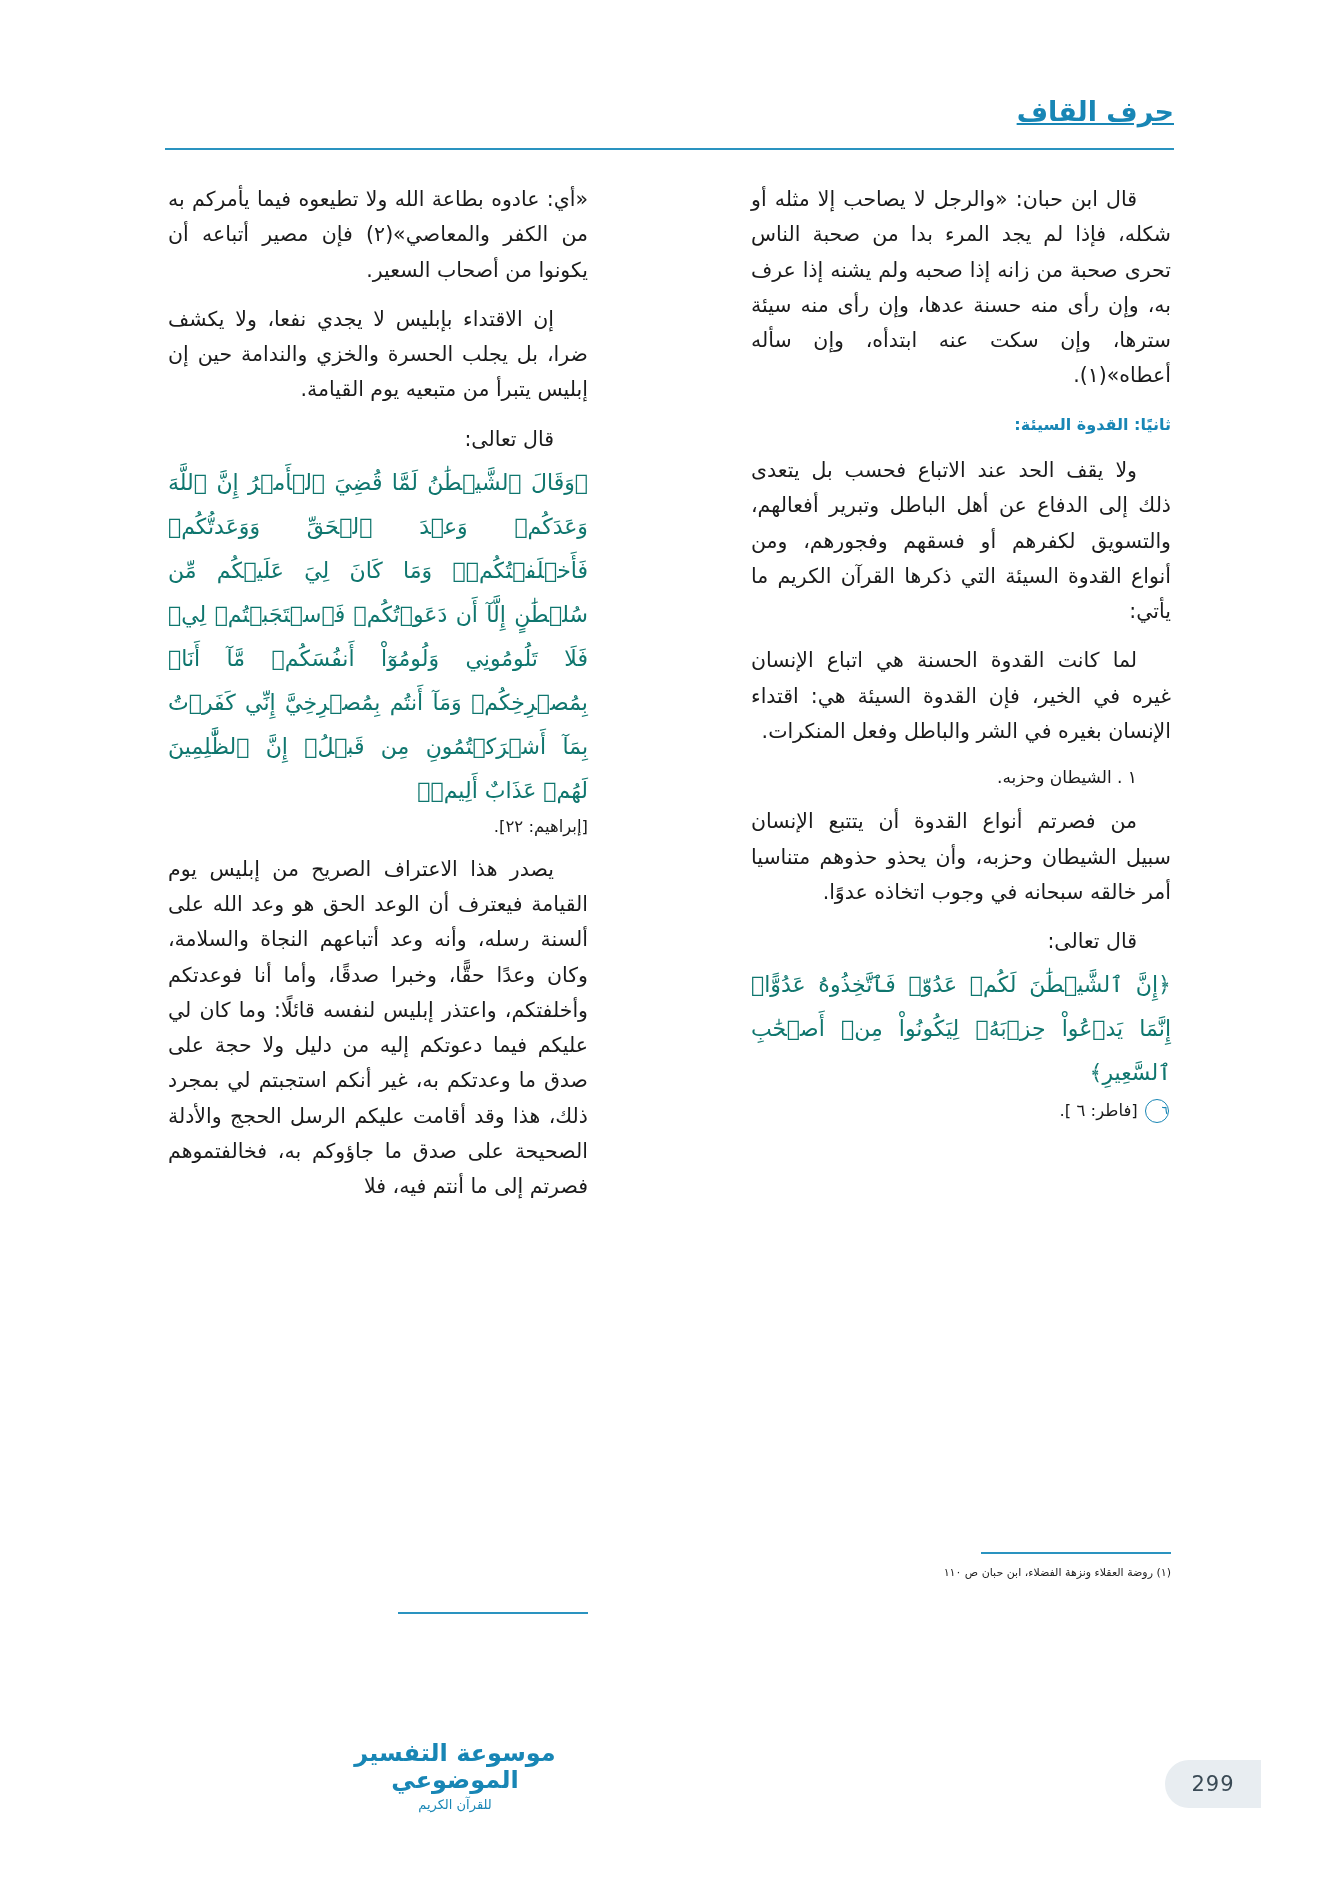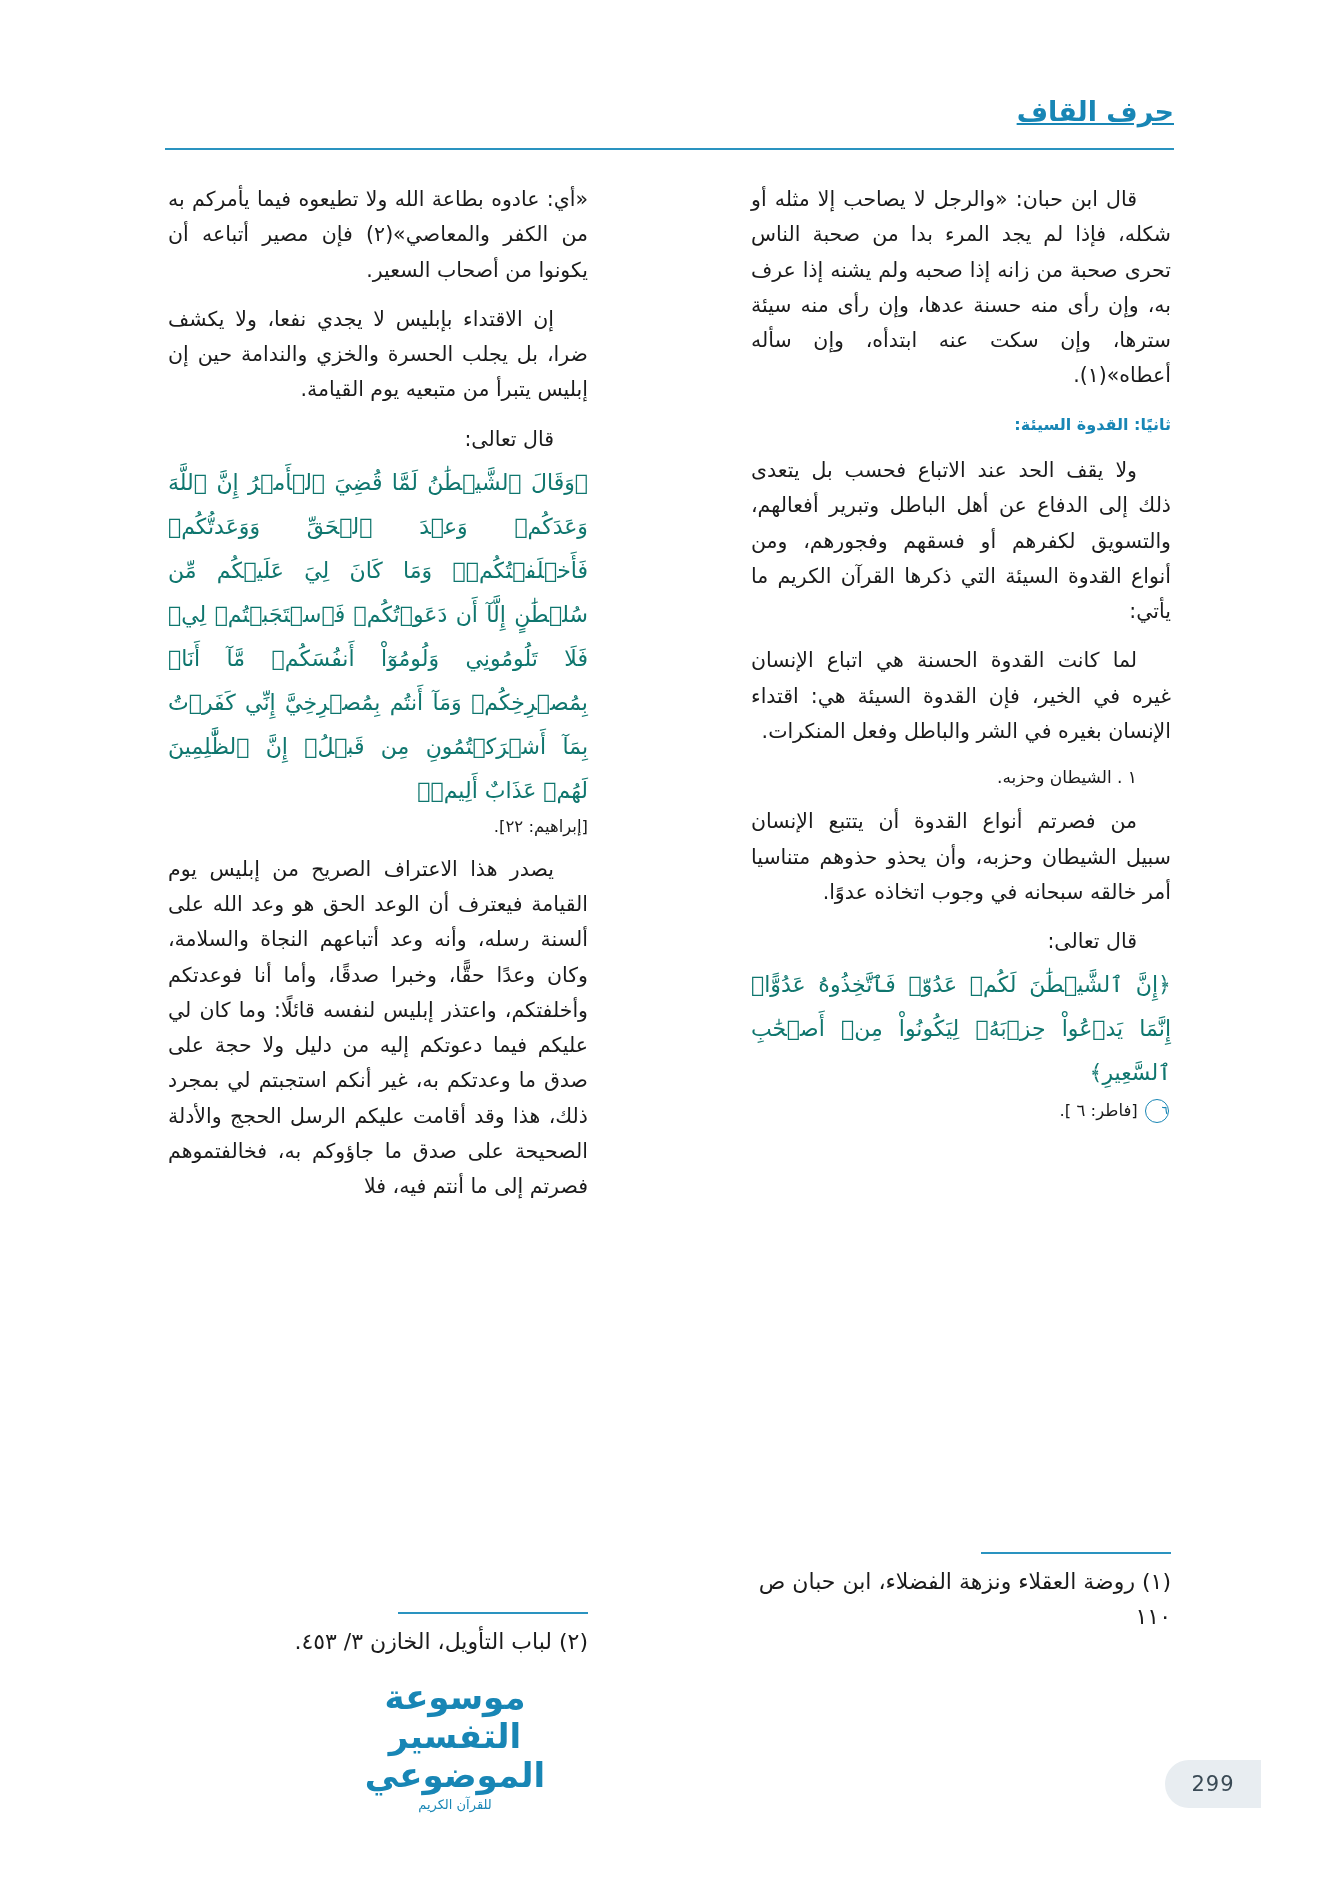--- a/index.html
+++ b/index.html
@@ -128,39 +128,39 @@
     position: absolute;
     width: 420px;
   }
   .footnote-rule {
     width: 190px;
     height: 1.6px;
     background: #2a93c0;
     margin: 0 0 10px auto;
   }
   .footnote {
-    font-size: 22px;
+    font-size: 11px;
     line-height: 1.6;
     color: #1b1b1b;
     text-align: right;
   }
   .fn-right { right: 168px; top: 1552px; }
   .fn-left  { left: 168px; top: 1612px; }
 
   
   .footer-logo {
     position: absolute;
     left: 325px;
     bottom: 78px;
     width: 260px;
     text-align: center;
     color: #1886b5;
   }
   .logo-main {
-    font-size: 34px;
+    font-size: 24px;
     font-weight: bold;
     letter-spacing: -1px;
     line-height: 1.15;
   }
   .logo-sub {
     font-size: 13px;
     margin-top: 2px;
   }
   .page-number-badge {
     position: absolute;
@@ -218,21 +218,20 @@
     <p class="indent">يصدر هذا الاعتراف الصريح من إبليس يوم القيامة فيعترف أن الوعد الحق هو وعد الله على ألسنة رسله، وأنه وعد أتباعهم النجاة والسلامة، وكان وعدًا حقًّا، وخبرا صدقًا، وأما أنا فوعدتكم وأخلفتكم، واعتذر إبليس لنفسه قائلًا: وما كان لي عليكم فيما دعوتكم إليه من دليل ولا حجة على صدق ما وعدتكم به، غير أنكم استجبتم لي بمجرد ذلك، هذا وقد أقامت عليكم الرسل الحجج والأدلة الصحيحة على صدق ما جاؤوكم به، فخالفتموهم فصرتم إلى ما أنتم فيه، فلا</p>
   </div>
 
   <div class="footnote-wrap fn-right">
     <div class="footnote-rule"></div>
     <div class="footnote">(١)  روضة العقلاء ونزهة الفضلاء، ابن حبان ص ١١٠</div>
   </div>
 
   <div class="footnote-wrap fn-left">
     <div class="footnote-rule"></div>
-    <div class="footnote">(٢)  لباب التأويل، الخازن ٣/ ٤٥٣.</div>
   </div>
 
   <div class="footer-logo">
     <div class="logo-main">موسوعة التفسير الموضوعي</div>
     <div class="logo-sub">للقرآن الكريم</div>
   </div>
 
   <div class="page-number-badge">299</div>
 
 </div>

